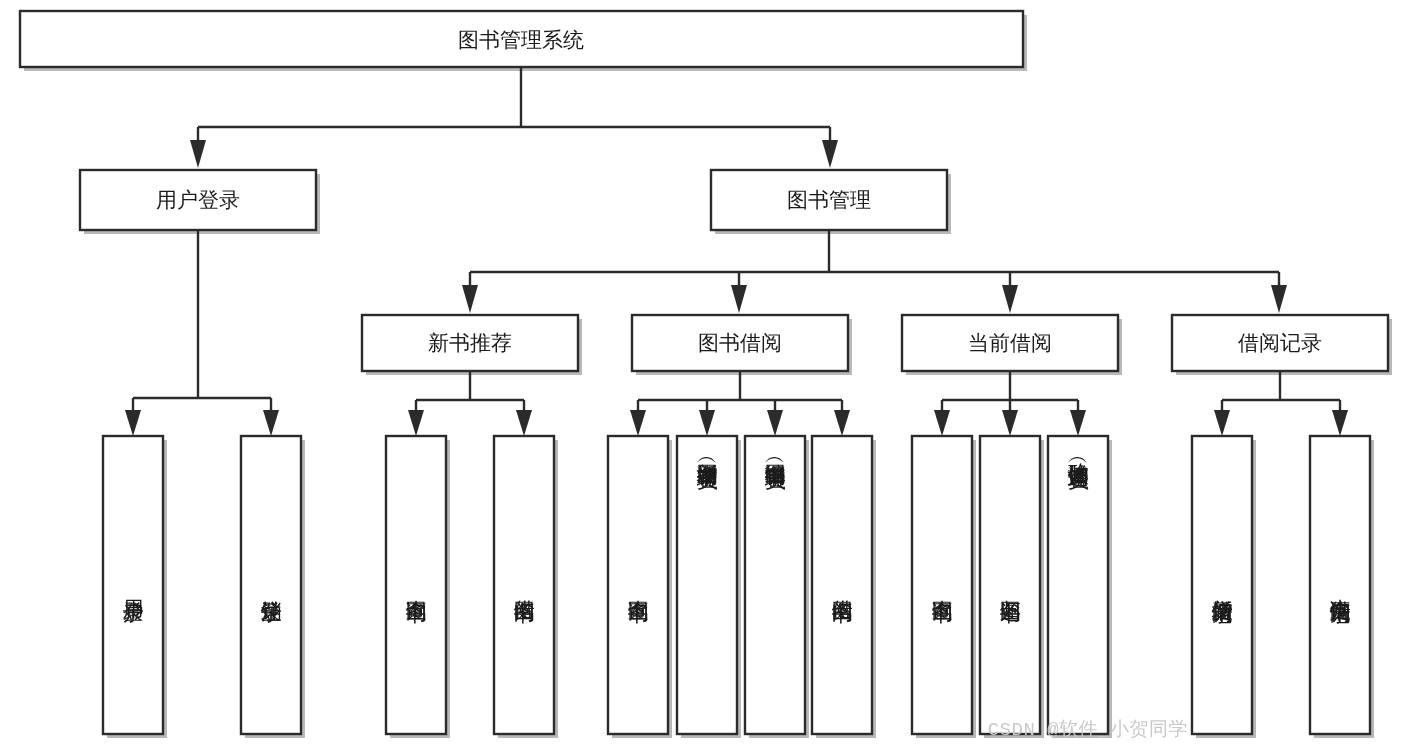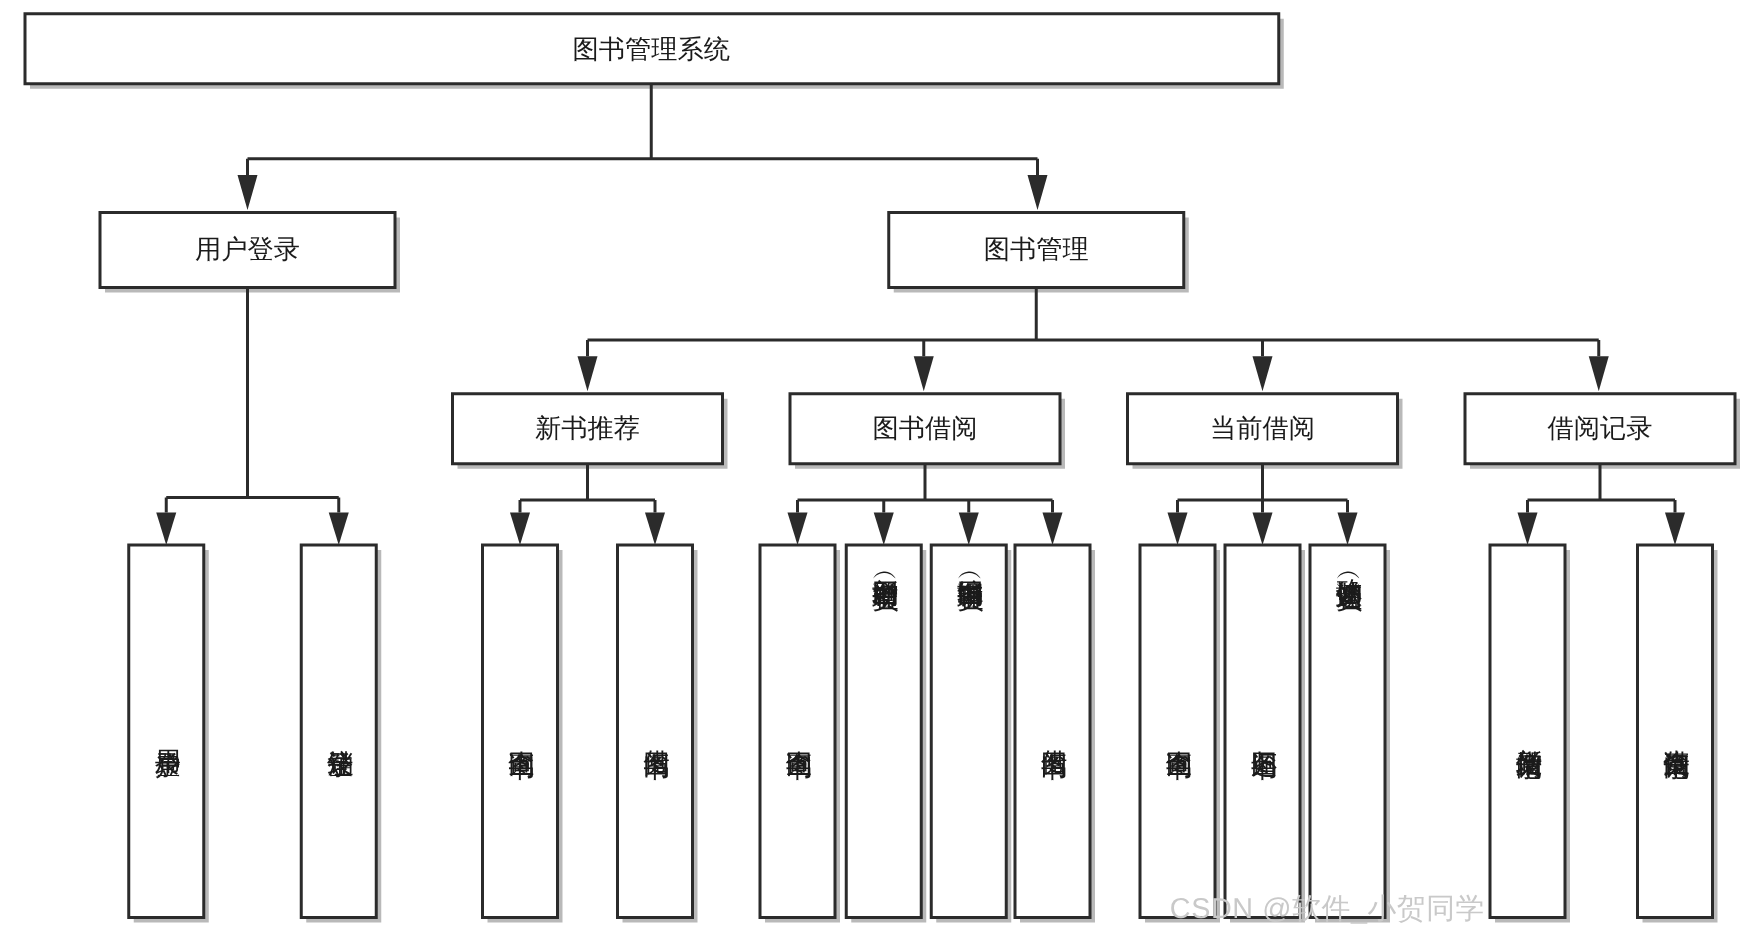--- a/index.html
+++ b/index.html
@@ -64,22 +64,22 @@
     display: flex;
     align-items: center;
     justify-content: center;
     white-space: nowrap;
     user-select: none;
   }
   #watermark {
     position: absolute;
     right: 16px;
     bottom: 5px;
-    font-family: Liberation Sans, sans-serif;
-    font-size: 23px;
+    font-family: Liberation Mono, monospace;
+    font-size: 19px;
     color: #c9c9c9;
     letter-spacing: 0.5px;
     white-space: nowrap;
     pointer-events: none;
   }
 </style>
 </head>
 <body>
 
 <div id="diagram-root">

